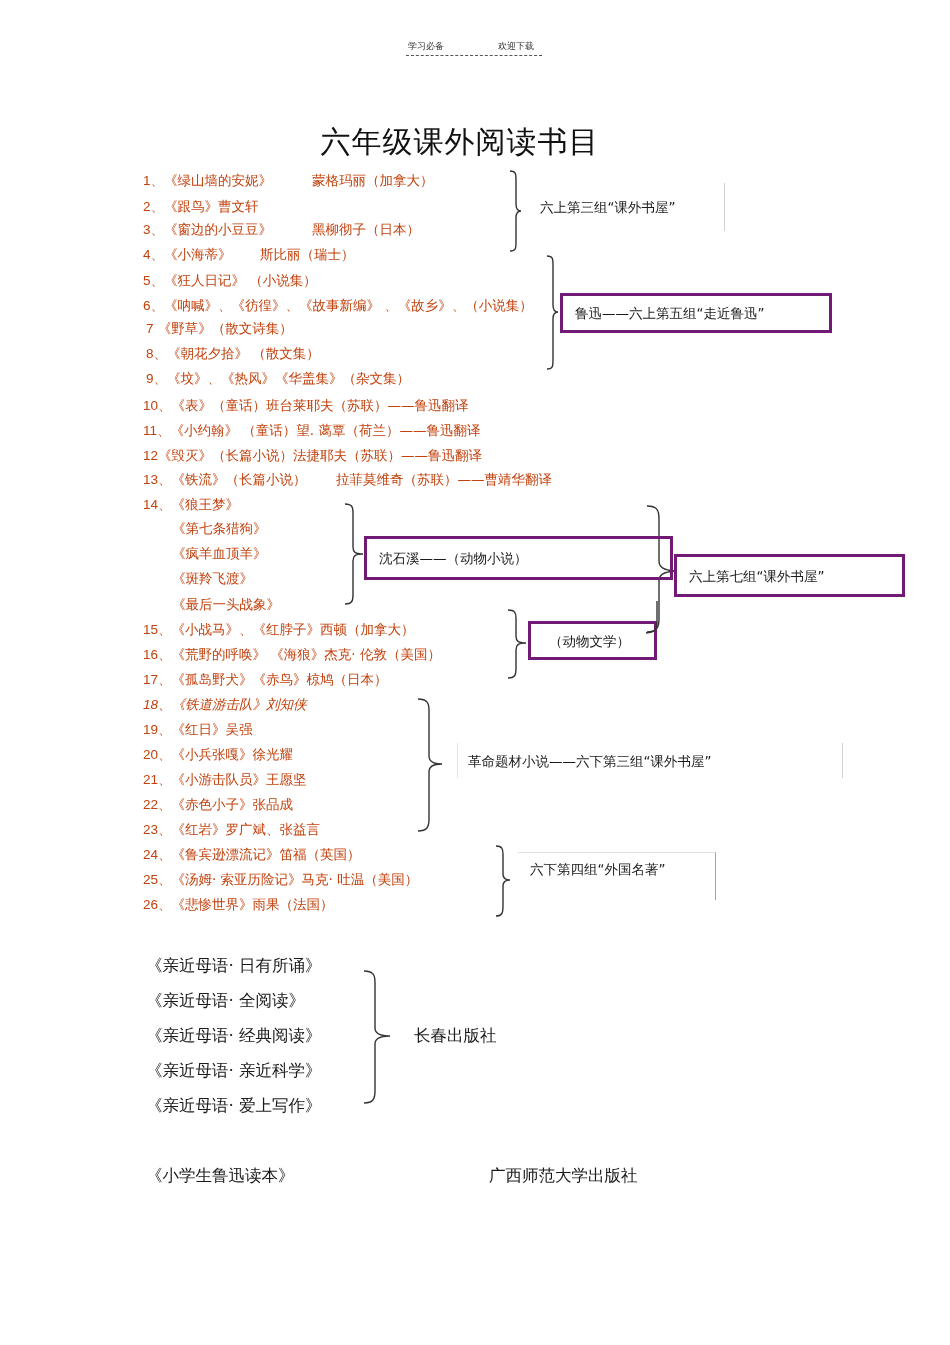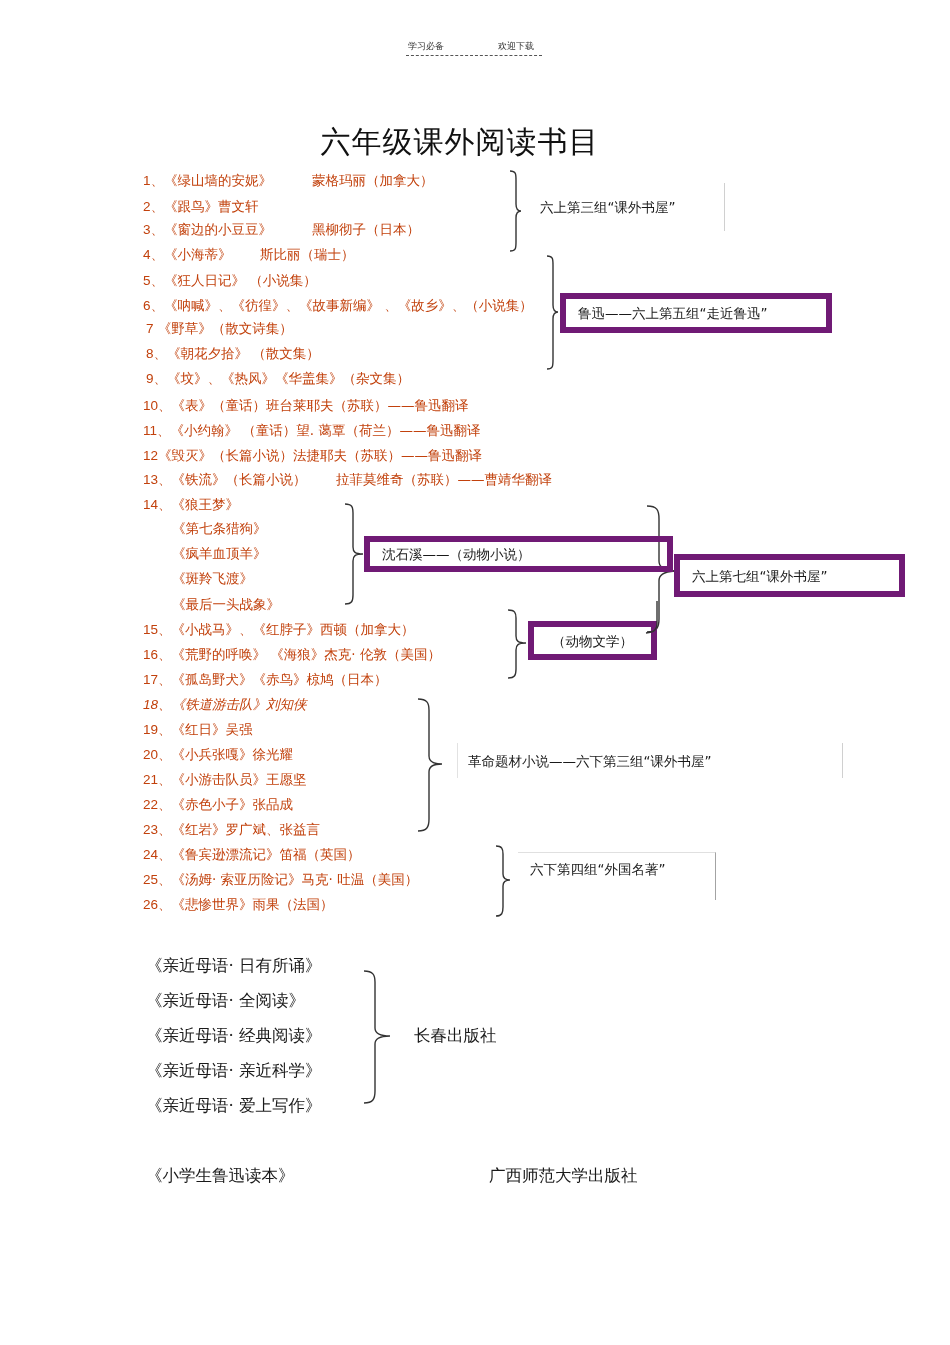--- a/index.html
+++ b/index.html
@@ -21,21 +21,21 @@
       font-family: Liberation Mono, monospace;
       font-size: 30px; letter-spacing: 1px; color: #111;
     }
     .line { font-size: 13.5px; line-height: 18px; color: #c2410c; }
     .line .num { font-family: "Liberation Sans", sans-serif; }
     .big { font-size: 16.5px; line-height: 22px; font-family: "DejaVu Serif", "Liberation Serif", serif; }
     .label-box {
       position: absolute; font-size: 13.5px; line-height: 18px; color: #1a1a1a;
       padding: 0 0 0 12px; box-sizing: border-box; display: flex; align-items: center;
     }
-    .box-full { border: 6px solid #701a75; }
+    .box-full { border: 3px solid #701a75; }
     .box-rightonly { border-right: 1px solid #d0d0d0; }
     .box-leftright { border-left: 1px solid #e2e2e2; border-right: 1px solid #d0d0d0; }
     .box-top-right { border-top: 1px solid #e0e0e0; border-right: 1px solid #a3a3a3; }
     svg.brace { position: absolute; overflow: visible; }
     svg.brace path { fill: none; stroke: #333; stroke-width: 1.4; }
   </style>
 </head>
 <body>
 
 <div class="abs header-left">学习必备</div>
@@ -166,21 +166,21 @@
 <svg class="brace" style="left:362px;top:970px;" width="30" height="134">
   <path d="M2,1 C11,1 13,5 13,12 L13,58 C13,63 17,66 28,66 C17,66 13,69 13,74 L13,121 C13,129 11,133 2,133"></path>
 </svg>
 
 <div class="label-box box-rightonly" style="left:528px;top:183px;width:197px;height:48px;">
   <span>六上第三组“课外书屋”</span>
 </div>
 <div class="label-box box-full" style="left:560px;top:293px;width:272px;height:40px;">
   <span>鲁迅——六上第五组“走近鲁迅”</span>
 </div>
-<div class="label-box box-full" style="left:364px;top:536px;width:309px;height:36px;">
+<div class="label-box box-full" style="left:364px;top:536px;width:309px;height:44px;">
   <span>沈石溪——（动物小说）</span>
 </div>
 <div class="label-box box-full" style="left:674px;top:554px;width:231px;height:43px;">
   <span>六上第七组“课外书屋”</span>
 </div>
 <div class="label-box box-full" style="left:528px;top:621px;width:129px;height:39px;padding-left:18px;">
   <span>（动物文学）</span>
 </div>
 <svg class="brace" style="left:640px;top:600px;" width="20" height="36">
   <path d="M17,1 L17,24 C17,30 14,32 6,33"></path>

